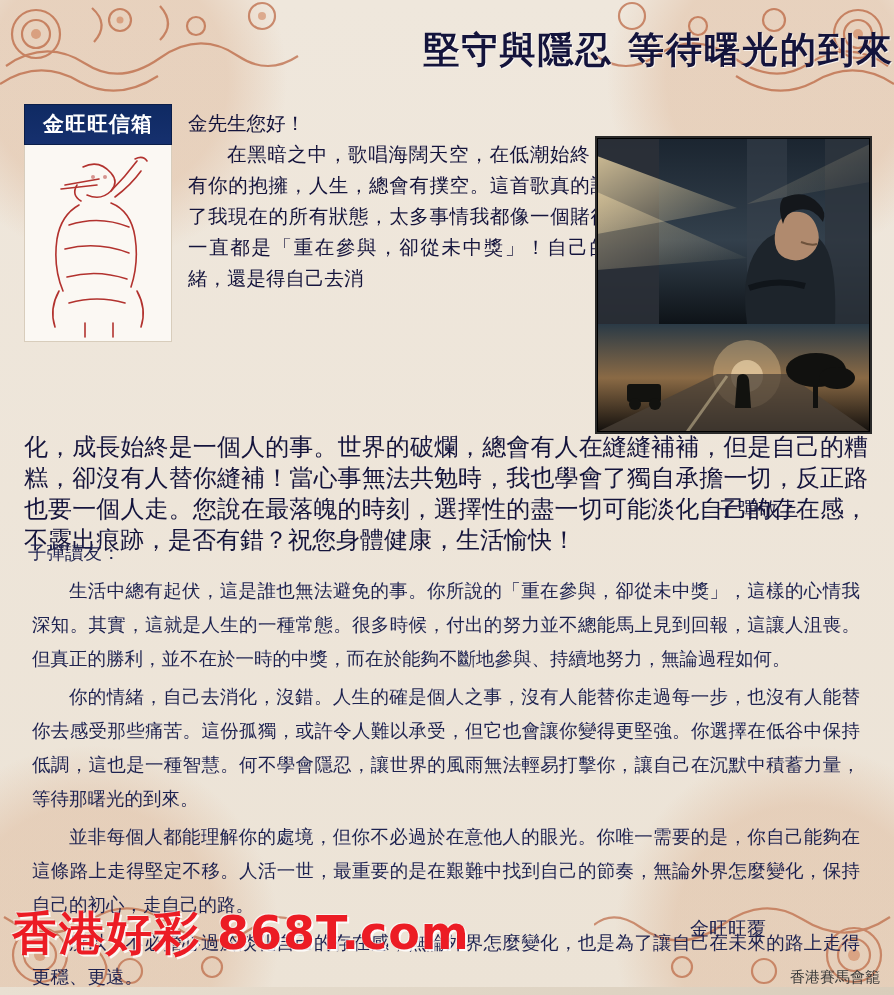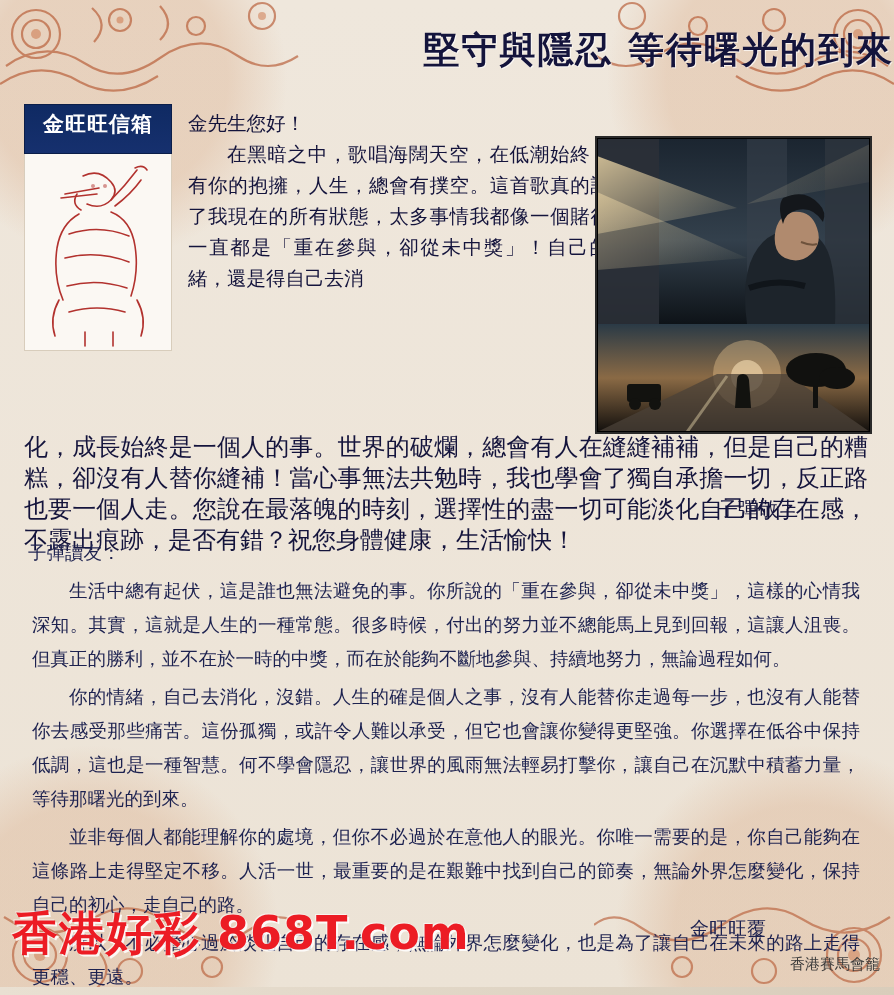--- a/index.html
+++ b/index.html
@@ -42,21 +42,21 @@
     position:absolute;left:24px;top:104px;width:148px;
     z-index:4;
   }
   .mailbox-banner{
     background:linear-gradient(#0f2a63,#16306e);
     color:#ffffff;
     font-family:"DejaVu Serif","Liberation Serif",serif;
     font-weight:bold;
     font-size:21px;
     text-align:center;
-    padding:5px 0 15px;
+    padding:5px 0 6px;
     letter-spacing:1px;
     border:1px solid #0b1e49;
   }
   .mailbox-art{
     height:196px;background:#fbf7f1;border:1px solid #d8cdbc;border-top:none;
     position:relative;overflow:hidden;
   }
   .mailbox-art svg{position:absolute;left:0;top:0}
 
   .letter{
@@ -119,21 +119,21 @@
   .watermark{
     position:absolute;left:12px;bottom:30px;z-index:8;
     font-family:"DejaVu Sans","Liberation Sans",sans-serif;
     font-weight:bold;font-size:46px;letter-spacing:1px;
     color:#ec1c24;
     text-shadow:2px 2px 0 rgba(255,255,255,.85), -1px -1px 0 rgba(255,255,255,.6);
     white-space:nowrap;
   }
   .watermark .dom{color:#ec1c24}
   .wm-right{
-    position:absolute;right:14px;bottom:21px;z-index:8;
+    position:absolute;right:14px;bottom:8px;z-index:8;
     font-family:"DejaVu Sans","Liberation Sans",sans-serif;
     font-size:15px;color:#3b3b3b;
   }
   .hr-strip{
     position:absolute;left:0;right:0;bottom:0;height:8px;
     background:linear-gradient(90deg,#e9e0d2,#d9cdbb);
     z-index:2;
   }
 </style>
 </head>

